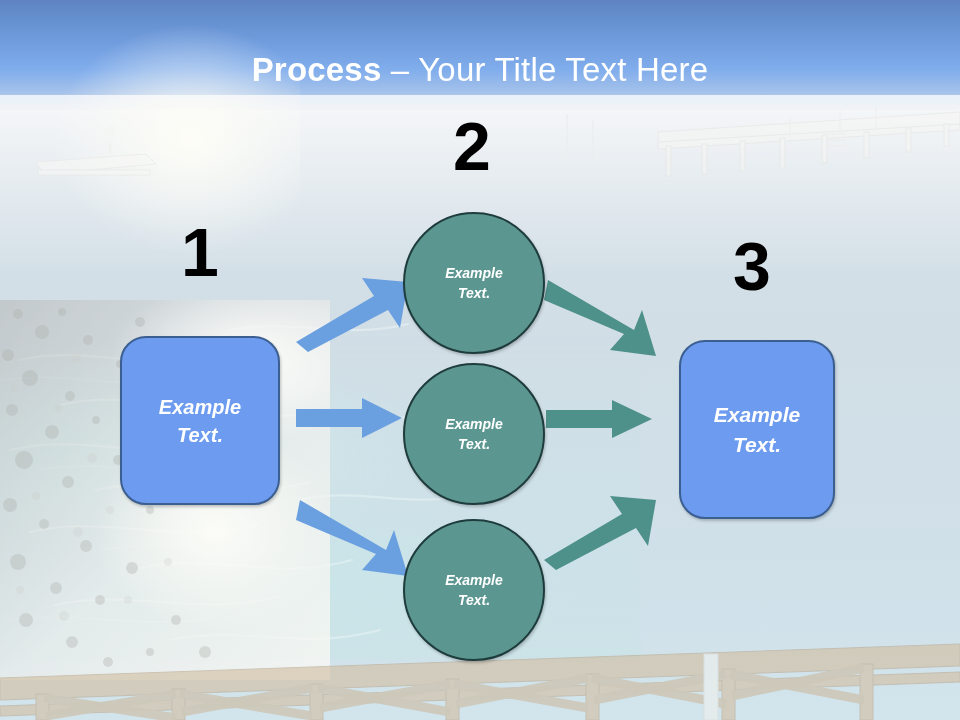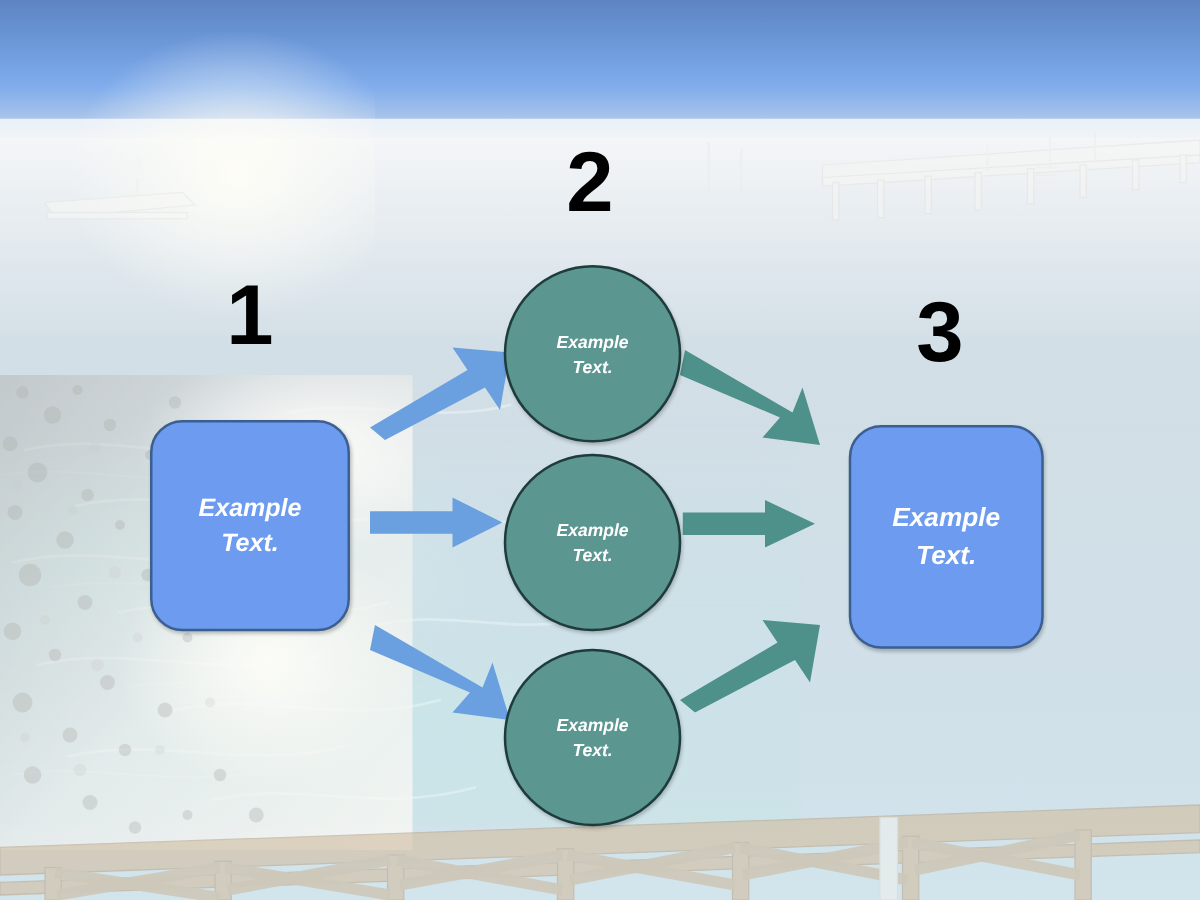--- a/index.html
+++ b/index.html
@@ -319,20 +319,23 @@
       <path d="M450 64 L320 88"></path>
       <path d="M588 58 L456 84"></path>
       <path d="M726 54 L594 80"></path>
       <path d="M864 48 L732 76"></path>
     </g>
     <rect x="704" y="34" width="14" height="66" fill="#e8e9e4" stroke="#cfd0cb" stroke-width="1"></rect>
   </svg>
 
   <div class="bg-layer bg-wash"></div>
 
+  <div class="title">
+    <span class="strong">Process</span><span class="rest"> – Your Title Text Here</span>
+  </div>
 
   <div class="step-num" id="num-1">1</div>
   <div class="step-num" id="num-2">2</div>
   <div class="step-num" id="num-3">3</div>
 
   <svg class="arrow" style="left:296px; top:276px; width:116px; height:76px;" viewBox="0 0 116 76">
     <polygon points="0,66 78,20 66,2 112,6 104,52 92,34 12,76" fill="#6a9fe0"></polygon>
   </svg>
 
   <svg class="arrow" style="left:296px; top:398px; width:106px; height:42px;" viewBox="0 0 106 42">

